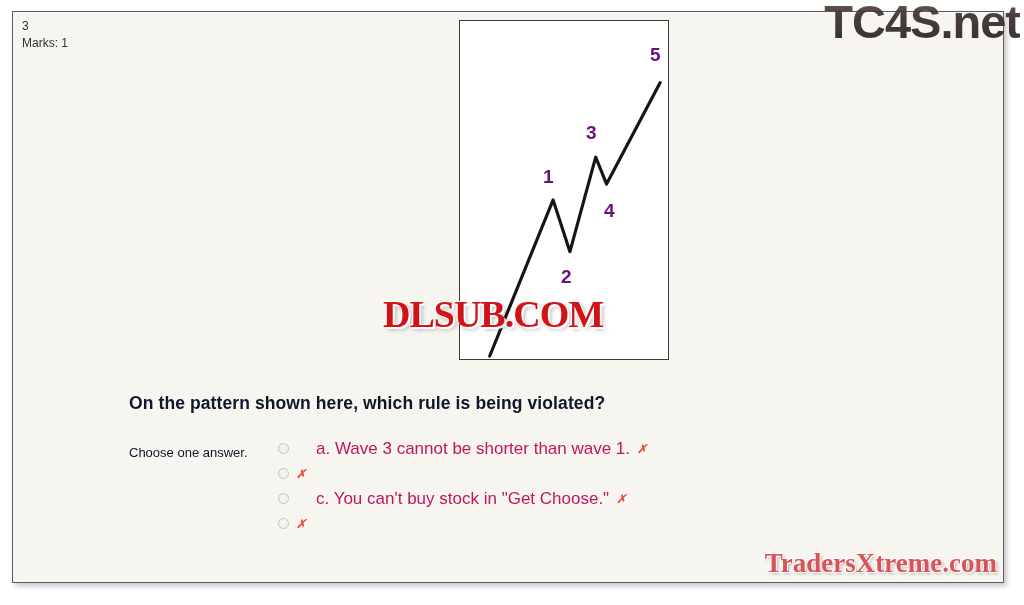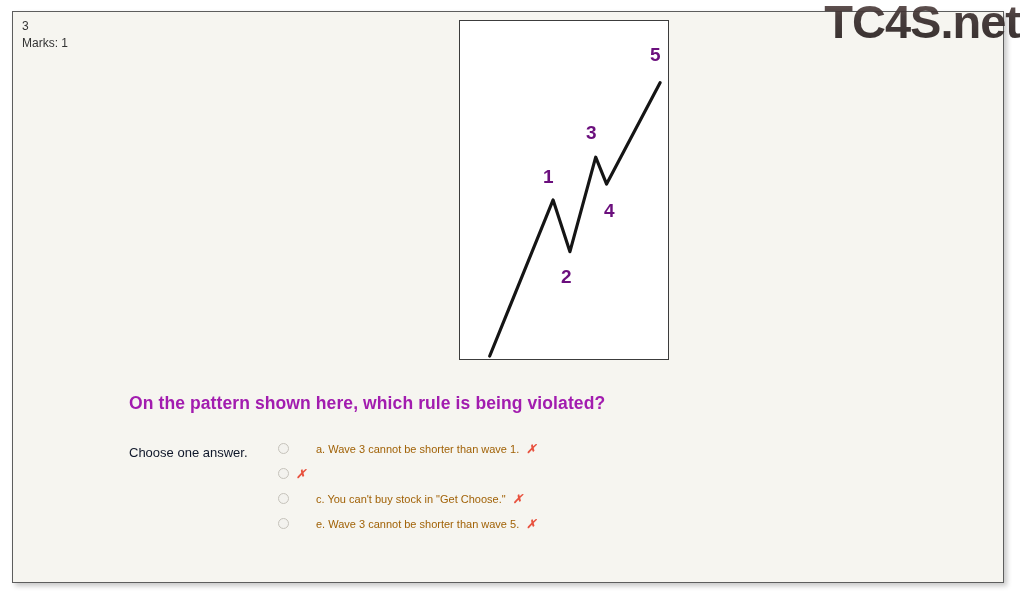--- a/index.html
+++ b/index.html
@@ -72,21 +72,21 @@
     line-height: 1;
   }
 
   
   #question-title {
     position: absolute;
     left: 116px;
     top: 381px;
     font-size: 17.5px;
     font-weight: bold;
-    color: #a21caf;
+    color: #0f172a;
     letter-spacing: 0.1px;
   }
 
   
   #choose-label {
     position: absolute;
     left: 116px;
     top: 433px;
     font-size: 13px;
     color: #0f172a;
@@ -106,22 +106,22 @@
     width: 11px;
     height: 11px;
     border-radius: 50%;
     border: 1px solid #c6c3bb;
     background: #f3f2ee;
     box-sizing: border-box;
     flex: 0 0 auto;
     margin-right: 0;
   }
   .answer-text {
-    font-size: 11px;
-    color: #a16207;
+    font-size: 17px;
+    color: #be185d;
     margin-left: 27px;
     white-space: nowrap;
   }
   .mark {
     margin-left: 7px;
     font-size: 12px;
     font-weight: bold;
     font-style: italic;
     line-height: 1;
   }
@@ -217,21 +217,24 @@
         <span class="radio-btn"></span>
         <span class="mark wrong">✗</span>
       </div>
       <div class="answer-row">
         <span class="radio-btn"></span>
         <span class="answer-text">c. You can't buy stock in "Get Choose."</span>
         <span class="mark wrong">✗</span>
       </div>
       <div class="answer-row">
         <span class="radio-btn"></span>
-        <span class="answer-text">e. Wave 3 cannot be shorter than wave 5.</span>
         <span class="mark wrong">✗</span>
       </div>
     </div>
 
-
+  <div id="watermark-dlsub">
+    <span class="inner">DLSUB.COM</span>
+  </div>
+
+  <div id="watermark-traders">TradersXtreme.com</div>
 </div>
 
 <div id="watermark-tc4s">TC4S.net</div>
 
 </body></html>

